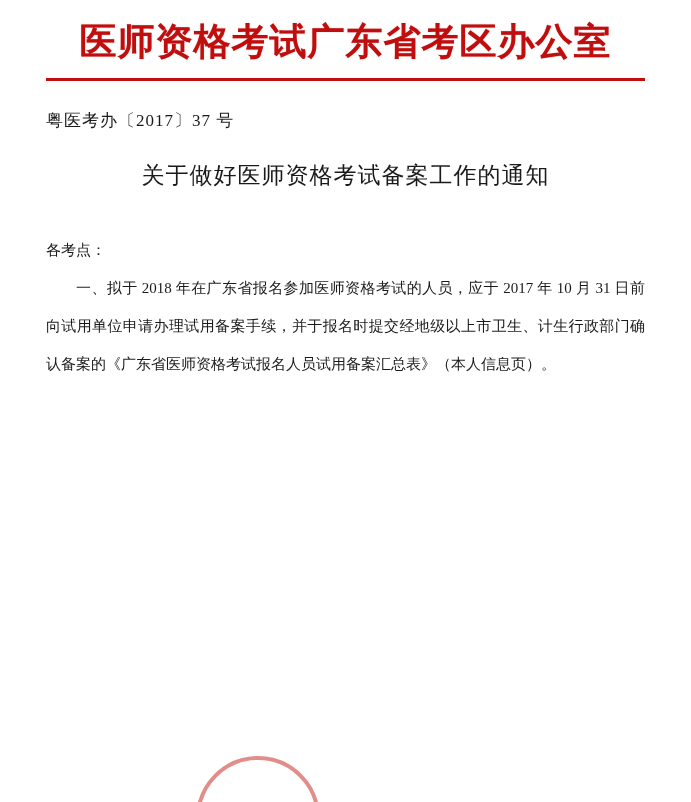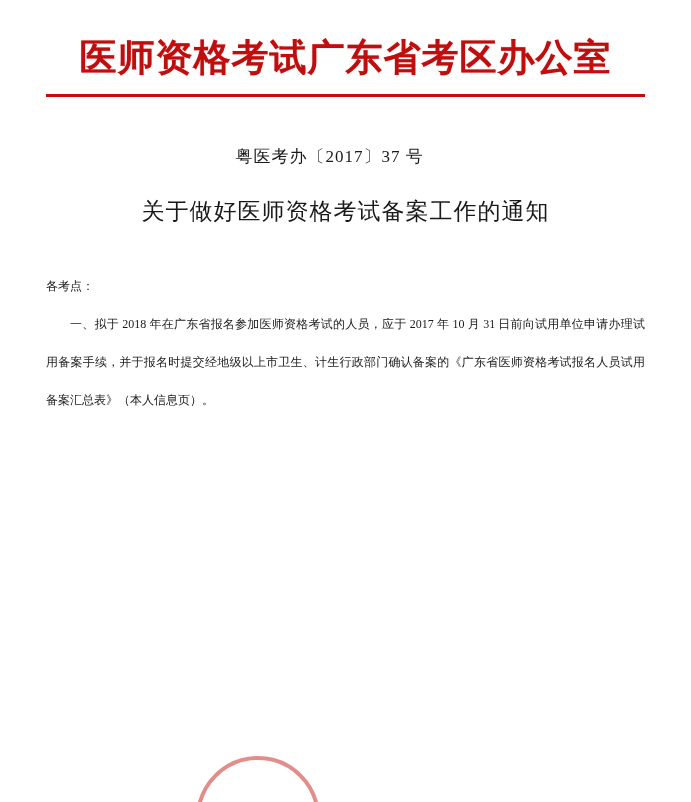--- a/index.html
+++ b/index.html
@@ -18,62 +18,62 @@
   .page {
     position: relative;
     width: 691px;
     height: 802px;
     box-sizing: border-box;
     padding: 0 46px;
   }
 
   
   .masthead {
-    padding-top: 34px;
+    padding-top: 18px;
     text-align: center;
   }
   .masthead-title {
     color: #c00d0d;
     font-family: "DejaVu Serif", "Liberation Serif", serif;
     font-weight: bold;
     font-size: 37px;
     letter-spacing: 1px;
     line-height: 1.25;
     white-space: nowrap;
     text-shadow: 0 0 1px rgba(192,13,13,0.5);
   }
   .masthead-rule {
     margin-top: 14px;
     height: 3px;
     background: #c00d0d;
   }
 
   
   .doc-number {
-    margin-top: 48px;
-    text-align: center;
+    margin-top: 28px;
+    text-align: left;
     font-size: 17px;
     letter-spacing: 1px;
     padding-right: 32px;
   }
 
   
   .doc-title {
     margin-top: 28px;
     text-align: center;
     font-size: 23px;
     font-weight: normal;
     letter-spacing: 1px;
     font-family: "DejaVu Serif", "Liberation Serif", serif;
   }
 
   
   .body-block {
     margin-top: 40px;
-    font-size: 12px;
+    font-size: 15px;
     line-height: 38px;
     text-align: justify;
     text-justify: inter-ideograph;
   }
   .salutation {
     margin: 0;
   }
   .para {
     margin: 0;
     text-indent: 2em;

